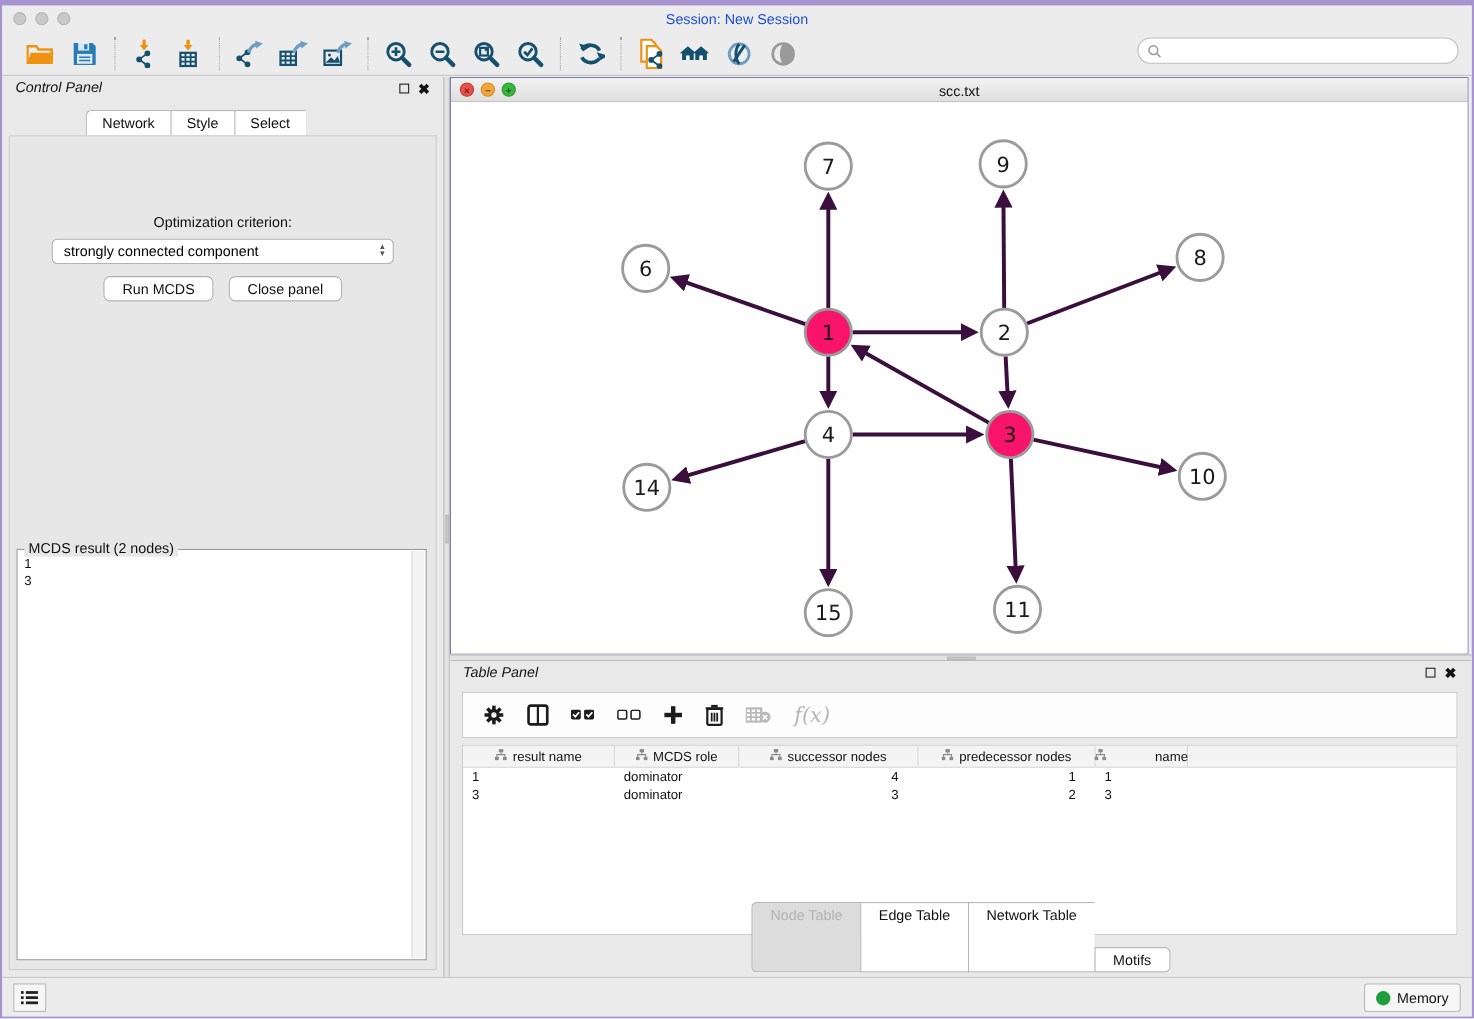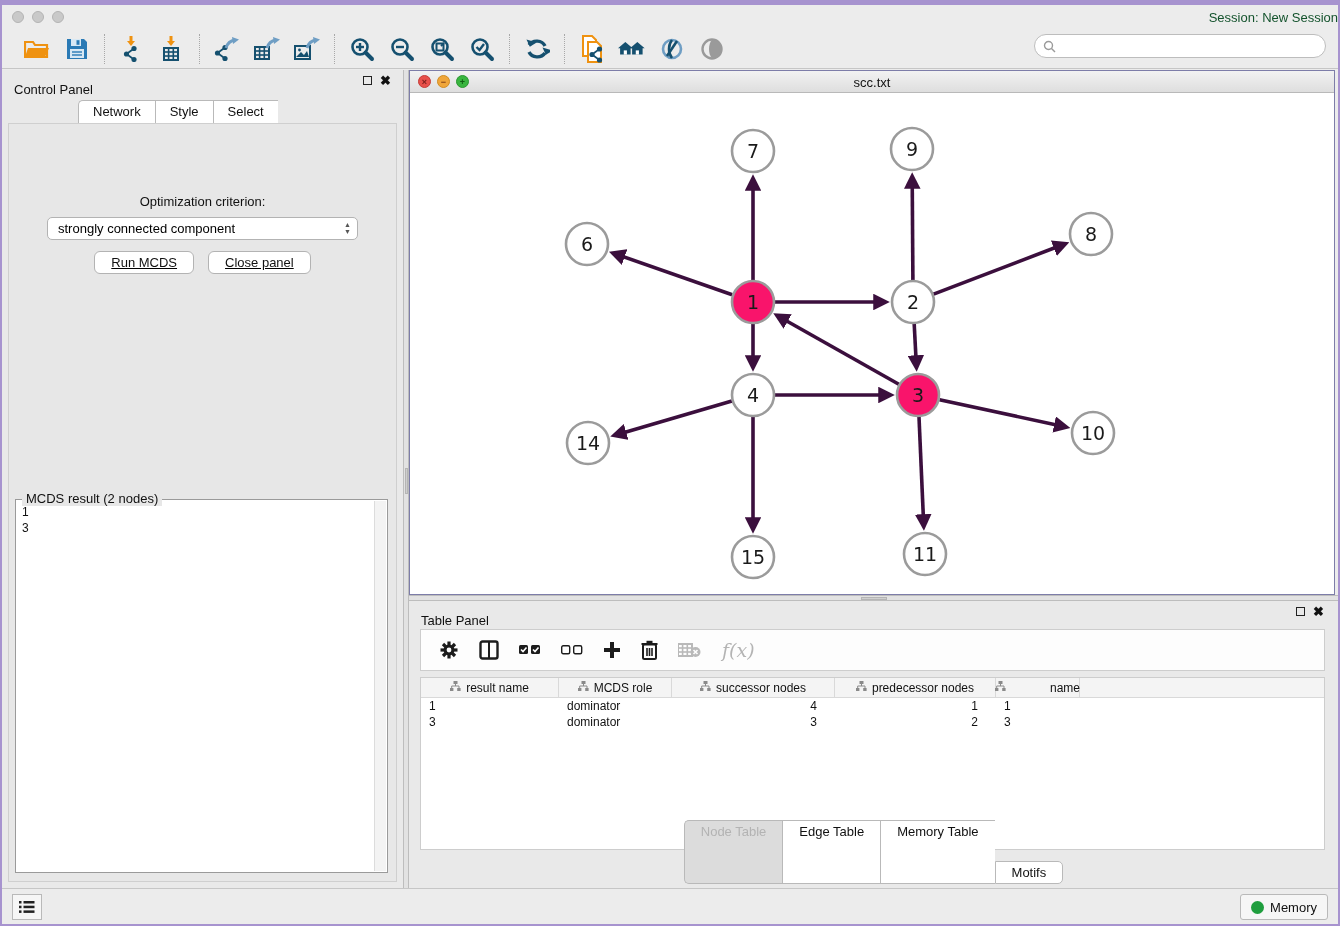--- a/index.html
+++ b/index.html
@@ -3,52 +3,52 @@
 <meta charset="utf-8">
 <style>
   * { margin:0; padding:0; box-sizing:border-box; }
   html,body { width:1340px; height:926px; font-family:"Liberation Sans", sans-serif; background:#ececec; }
   #app { position:relative; width:1340px; height:926px; background:#ececec; border:2px solid #a793cf; border-top-width:5px; overflow:hidden; }
 
   
   .titlebar { position:absolute; top:0; left:0; right:0; height:24px; background:#ececec; }
   .traffic { position:absolute; top:6px; left:10px; display:flex; gap:8px; }
   .tl-dot { width:12px; height:12px; border-radius:50%; background:#c9c9c9; border:1px solid #b4b4b4; display:flex; align-items:center; justify-content:center; font-size:8px; line-height:1; color:rgba(0,0,0,.55); }
-  .main-title { position:absolute; top:5px; left:0; right:0; text-align:right; font-size:13px; color:#14532d; }
+  .main-title { position:absolute; top:5px; left:0; right:0; text-align:center; font-size:13px; color:#1d4ed8; }
 
   
   .toolbar { position:absolute; top:24px; left:0; right:0; height:40px; background:#ececec; border-bottom:1px solid #c6c6c6; display:flex; align-items:center; padding-left:8px; }
   .tb-group { display:flex; align-items:center; gap:6px; padding:0 10px; }
   .tb-sep { width:1px; height:30px; border-left:1px dotted #a8a8a8; }
   .tb-btn { width:34px; height:32px; display:flex; align-items:center; justify-content:center; background:transparent; border:none; cursor:default; }
   .tb-btn svg { display:block; }
   .searchbox { position:absolute; right:12px; top:5px; width:292px; height:24px; background:#fff; border:1px solid #bdbdbd; border-radius:12px; display:flex; align-items:center; padding-left:8px; }
   .searchbox input { border:none; outline:none; flex:1; height:20px; font-size:12px; background:transparent; }
 
   
   .control-panel { position:absolute; left:0; top:65px; width:401px; bottom:36px; background:#e9e9e9; }
   .cp-header { position:absolute; top:0; left:0; right:0; height:26px; }
-  .panel-title { position:absolute; left:12px; top:12px; font-size:13px; color:#111; }
+  .panel-title { position:absolute; left:12px; top:2px; font-size:13px; color:#111;font-style:italic; }
   .panel-ctl { position:absolute; top:6px; display:flex; gap:8px; align-items:center; }
   .cp-header .panel-ctl { right:12px; }
   .float-ic { width:9px; height:9px; border:1.5px solid #222; display:inline-block; }
   .close-ic { font-size:13px; font-weight:bold; color:#111; line-height:9px; }
 
   .tabrow { position:absolute; display:flex; }
   .cp-tabs { top:30px; left:76px; }
   .tab { font-size:13px; padding:3px 14px; background:#fff; border:1px solid #b9b9b9; border-right:none; color:#111; }
   .tab:first-child { border-radius:5px 0 0 5px; }
   .tab:last-child { border-right:1px solid #b9b9b9; border-radius:0 5px 5px 0;margin-top:41px; }
   .tab.active { background:#dcdcdc; color:#b3b3b3; }
 
   .cp-body { position:absolute; top:53px; left:6px; right:6px; bottom:6px; background:#e7e7e7; border:1px solid #cfcfcf; }
   .opt-label { position:absolute; top:70px; width:100%; text-align:center; font-size:13px; color:#111; }
   .dropdown { position:absolute; top:93px; left:38px; right:38px; height:23px; background:#fff; border:1px solid #b3b3b3; border-radius:5px; display:flex; align-items:center; padding-left:10px; font-size:13px; }
   .dd-stepper { position:absolute; right:6px; top:3px; font-size:7px; line-height:7px; color:#555; text-align:center; }
-  .btnrow { position:absolute; top:127px; width:100%; display:flex; justify-content:center; gap:14px;text-decoration:underline; }
+  .btnrow { position:absolute; top:127px; width:100%; display:flex; justify-content:center; gap:14px; }
   .pushbtn { font-size:13px; padding:3px 16px; background:#fff; border:1px solid #b3b3b3; border-radius:6px; color:#111; }
 
   .result-group { position:absolute; left:6px; right:8px; top:375px; bottom:8px; border:1px solid #9a9a9a; background:#fff; }
   .result-legend { position:absolute; top:-9px; left:6px; background:#e7e7e7; padding:0 4px; font-size:13px; color:#111; }
   .result-lines { position:absolute; inset:4px 14px 2px 6px; font-size:12px; color:#111; line-height:16px; white-space:pre-line; }
   .result-scroll { position:absolute; top:1px; bottom:1px; right:1px; width:12px; background:#f3f3f3; border-left:1px solid #dcdcdc; }
 
   
   .v-splitter { position:absolute; left:401px; top:65px; width:6px; bottom:36px; background:#e2e2e2; border-left:1px solid #bdbdbd; border-right:1px solid #bdbdbd; }
   .v-grip { position:absolute; top:398px; left:1px; width:3px; height:26px; background:#cfcfcf; border:1px solid #b5b5b5; }
@@ -609,21 +609,21 @@
             <div class="td left" style="width: 113px;">dominator</div>
             <div class="td right" style="width: 163px;">3</div>
             <div class="td right" style="width: 161px;">2</div>
             <div class="td left" style="width: 84px;">3</div>
           </div>
         </div>
     </div>
     <div class="tabrow tp-tabs" id="tp-tabs" style="position:absolute;">
         <div class="tab active">Node Table</div>
         <div class="tab">Edge Table</div>
-        <div class="tab">Memory Table</div>
+        <div class="tab">Network Table</div>
         <div class="tab">Motifs</div>
       </div>
   </div>
 
   <div class="statusbar">
     <div class="list-btn">
       <svg width="16" height="14" viewBox="0 0 16 14">
         <rect x="0" y="1" width="2.5" height="2.5" fill="#222"></rect>
           <rect x="4.5" y="1" width="11" height="2.5" fill="#222"></rect>
         <rect x="0" y="5.7" width="2.5" height="2.5" fill="#222"></rect>

